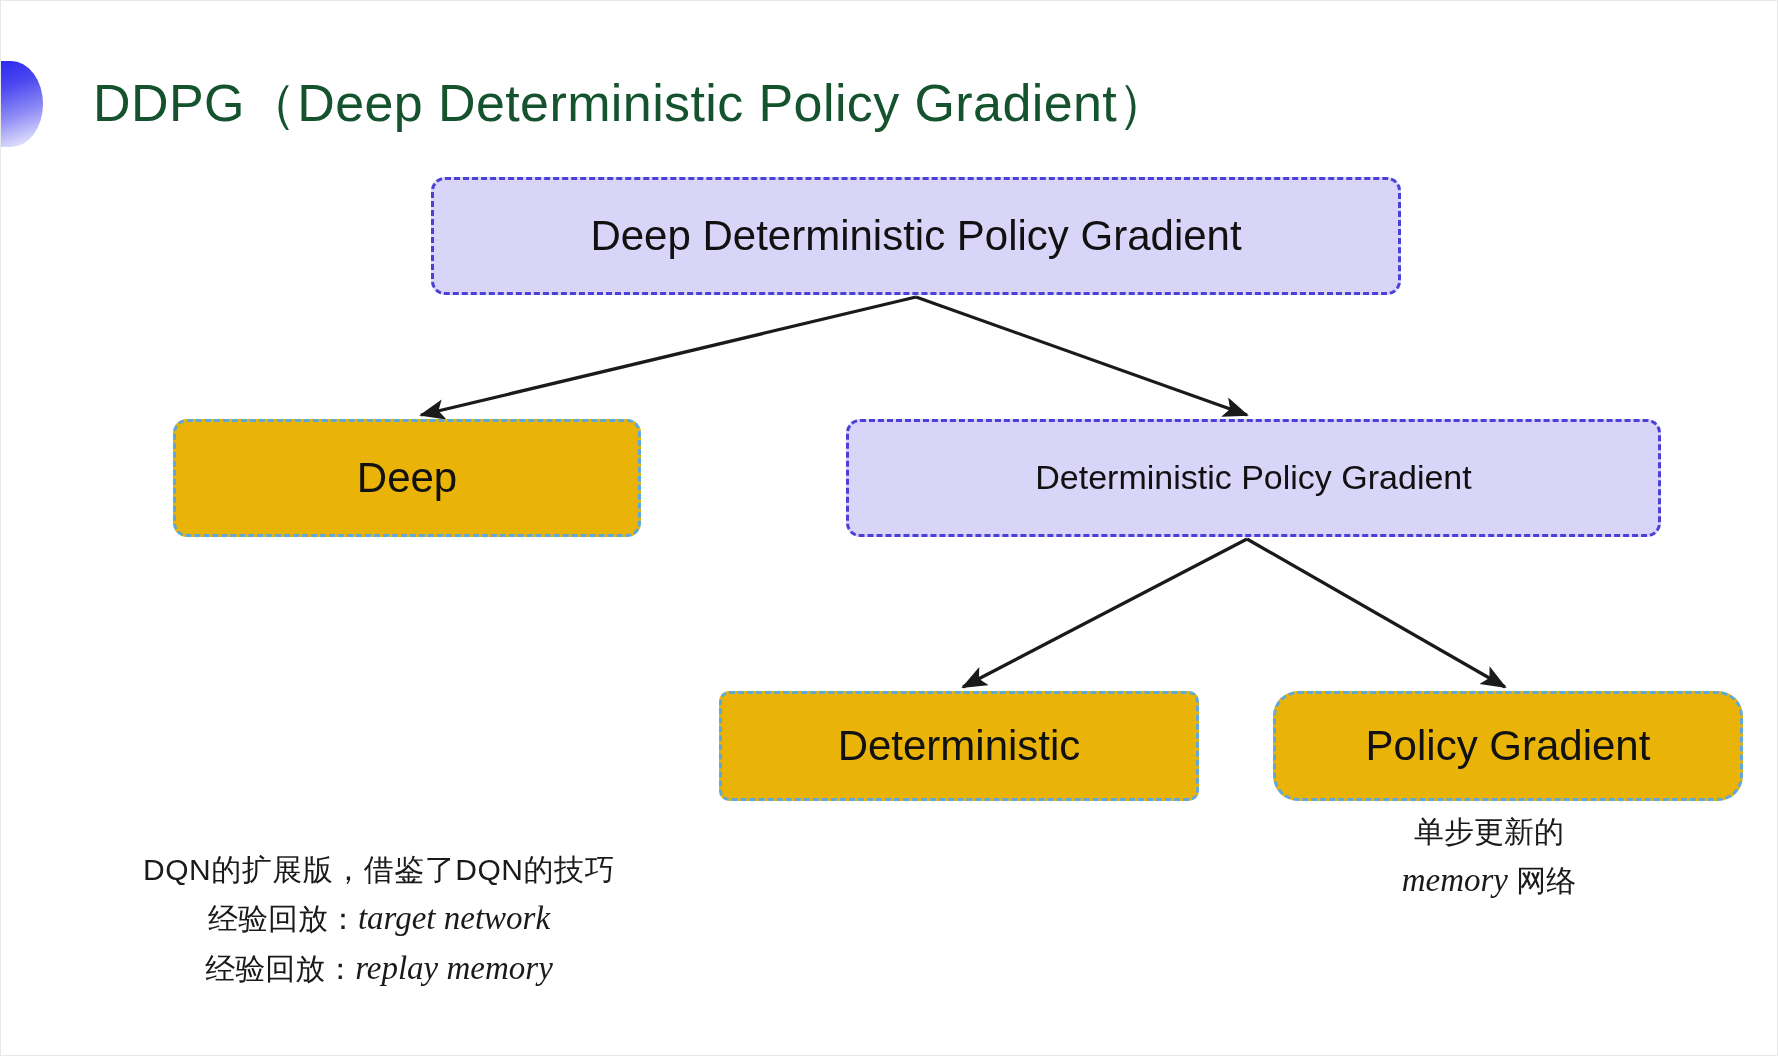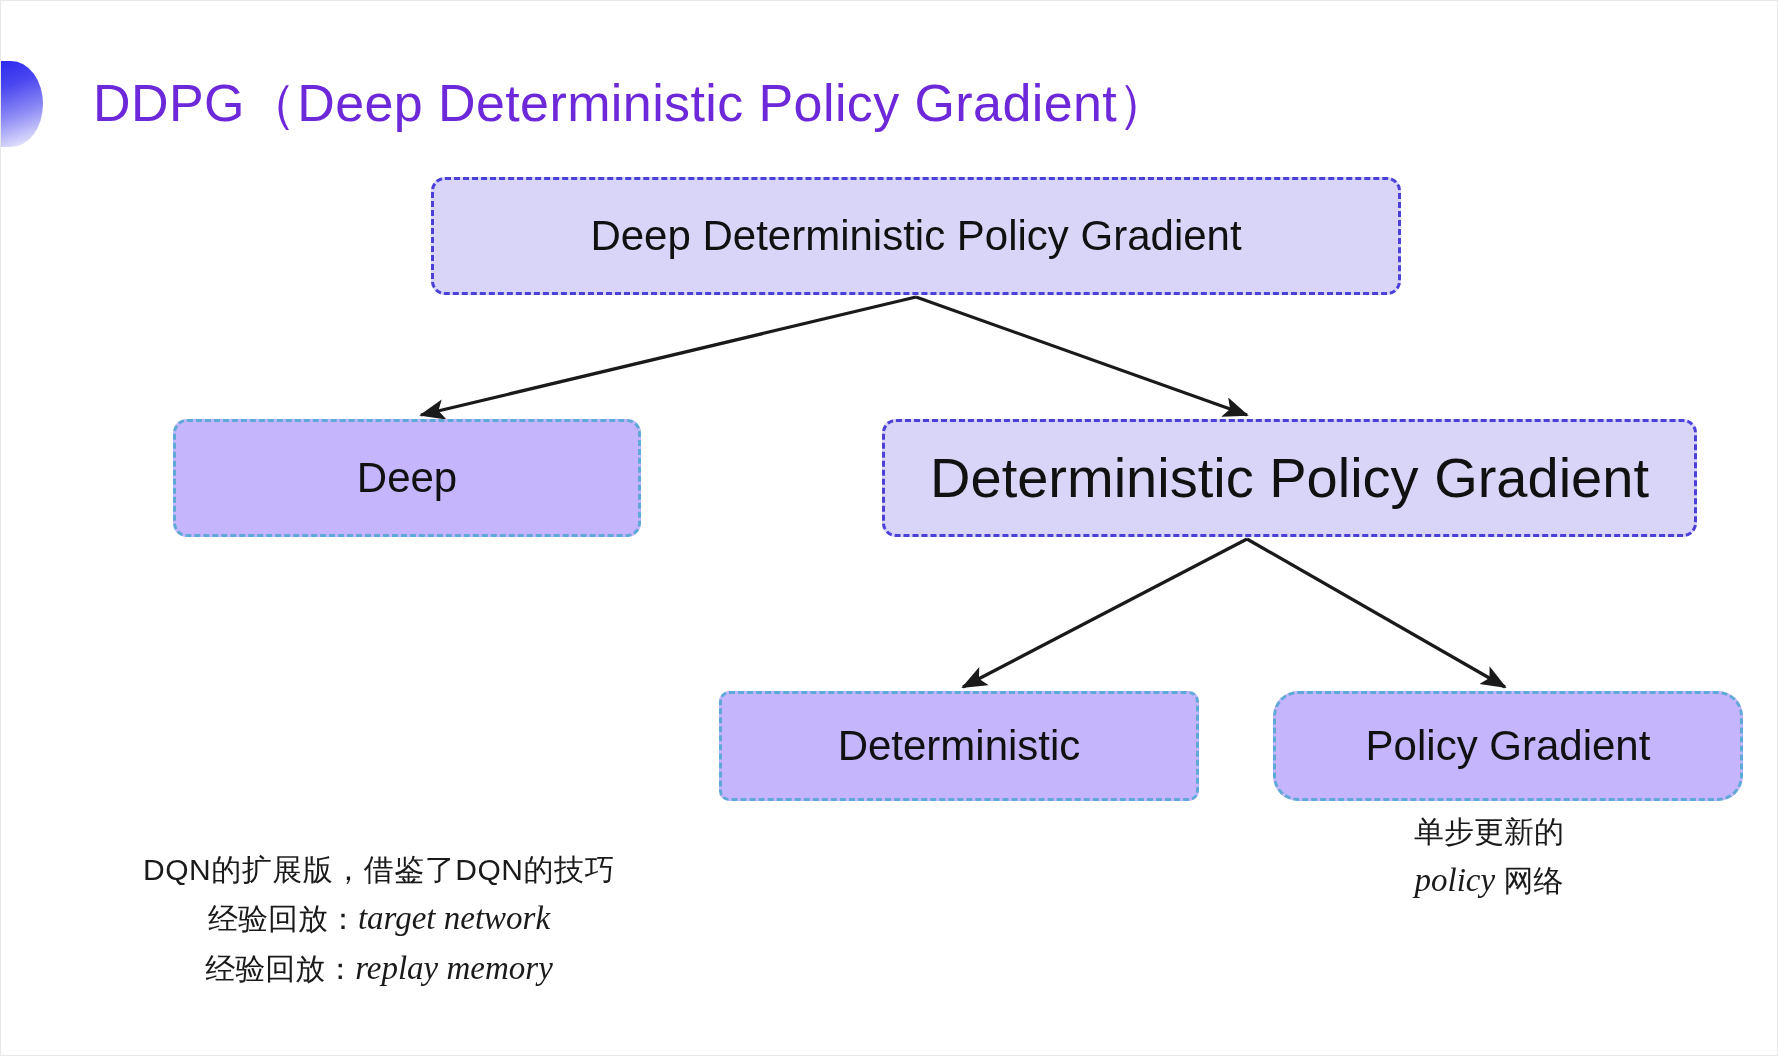--- a/index.html
+++ b/index.html
@@ -28,21 +28,21 @@
     width: 64px;
     height: 86px;
     border-radius: 0 50% 50% 0 / 0 50% 50% 0;
     background: linear-gradient(160deg, #2323ef 0%, #4a46f0 32%, #8d8bf5 62%, #d7d6fb 88%, #ffffff 100%);
   }
   #page-title {
     position: absolute;
     left: 92px;
     top: 68px;
     font-size: 52px;
-    color: #6d28d9;
+    color: #14532d;
     font-weight: 400;
     letter-spacing: 0.4px;
     white-space: nowrap;
   }
 
   
   #connectors {
     position: absolute;
     left: 0;
     top: 0;
@@ -62,27 +62,27 @@
     text-align: center;
     color: #111111;
     font-weight: 400;
     line-height: 1.15;
   }
   .node-purple {
     background: #d9d5f8;
     border: 3px dashed #4b41d8;
   }
   .node-cyan {
-    background: #c4b5fd;
+    background: #eab308;
     border: 3px dashed #5fa8d8;
   }
 
   #node-root      { left: 430px; top: 176px;  width: 970px;  height: 118px; font-size: 42px; }
   #node-deep      { left: 172px; top: 418px;  width: 468px;  height: 118px; font-size: 42px; }
-  #node-dpg       { left: 845px; top: 418px;  width: 815px;  height: 118px; font-size: 56px; margin-left: 36px; }
+  #node-dpg       { left: 845px; top: 418px;  width: 815px;  height: 118px; font-size: 34px; }
   #node-det       { left: 718px; top: 690px;  width: 480px;  height: 110px; font-size: 42px; border-radius: 10px; }
   #node-pg        { left: 1272px; top: 690px; width: 470px;  height: 110px; font-size: 42px; border-radius: 25px; }
 
   
   .annotation {
     position: absolute;
     color: #1a1a1a;
     text-align: center;
     line-height: 1.52;
     font-size: 30px;
@@ -139,16 +139,16 @@
     <span class="ann-line l1">DQN的扩展版，借鉴了DQN的技巧</span>
     <span class="ann-line"><span>经验回放：</span><span class="mathital">target network</span></span>
     <span class="ann-line"><span>经验回放：</span><span class="mathital">replay memory</span></span>
   </div>
 
   <div class="annotation" id="ann-det">
   </div>
 
   <div class="annotation" id="ann-pg">
     <span class="ann-line">单步更新的</span>
-    <span class="ann-line"><span class="mathital">policy</span><span> 网络</span></span>
+    <span class="ann-line"><span class="mathital">memory</span><span> 网络</span></span>
   </div>
 
 </div>
 
 </body></html>

